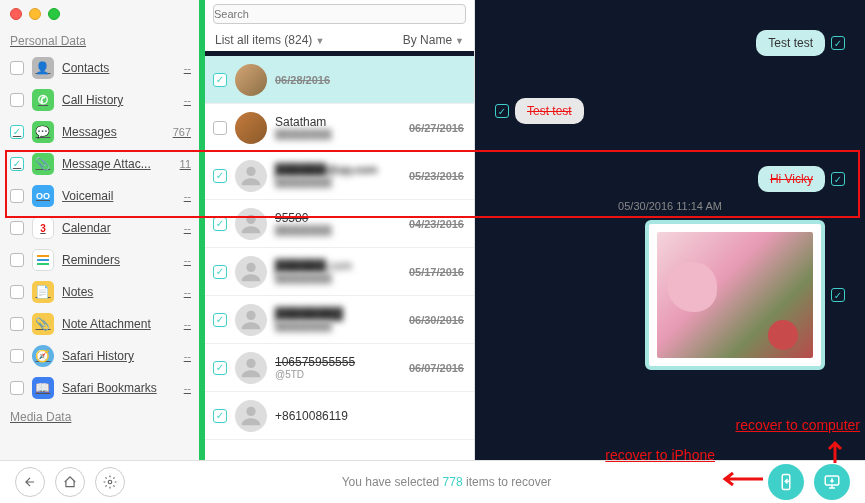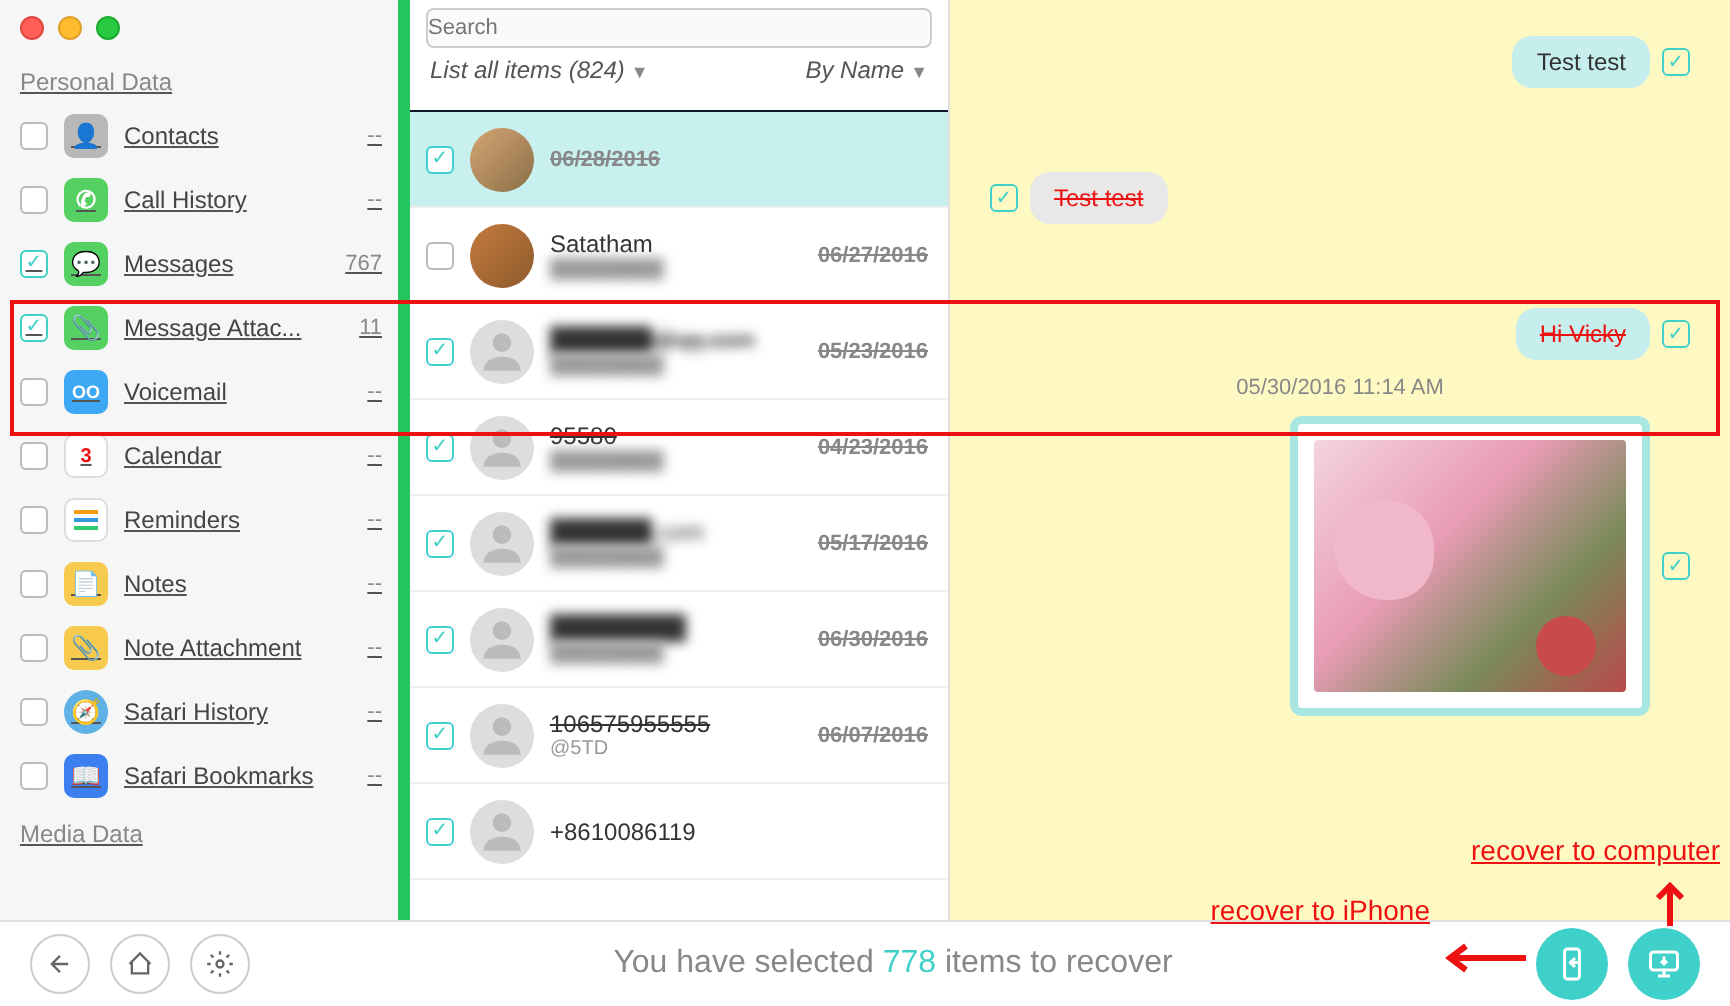--- a/index.html
+++ b/index.html
@@ -24,55 +24,55 @@
 .sidebar-item .cb.checked::after { content:"✓"; color:#3fd0c9; font-size:10px; line-height:1; }
 .sidebar-item .cat-icon { width: 22px; height: 22px; border-radius: 5px; flex-shrink: 0; display:flex; align-items:center; justify-content:center; color:#fff; font-size:12px; font-weight:bold; }
 .sidebar-item .lbl { flex: 1; white-space: nowrap; overflow: hidden; text-overflow: ellipsis; color:#444; }
 .sidebar-item .cnt { color:#888; font-size:11px; min-width:22px; text-align:right; }
 .highlight-box { position:absolute; left:5px; right:5px; top:150px; height:68px; border:2px solid #e11; pointer-events:none; z-index:50; }
 
 
 .middle { width: 270px; border-right: 1px solid #e0e0e0; display:flex; flex-direction:column; }
 .search-wrap { height: 28px; padding: 4px 8px; display:flex; }
 .search-input { flex:1; height: 20px; border:1px solid #ccc; border-radius: 4px; background:#fafafa; font-size:11px; text-align:left; color:#888; }
-.filter-row { display:flex; justify-content:space-between; height:28px; padding:0 10px; font-size:12px; color:#555; border-bottom:1px solid #0f172a;font-style:italic; }
+.filter-row { display:flex; justify-content:space-between; align-items:center; height:28px; padding:0 10px; font-size:12px; color:#555; border-bottom:5px solid #0f172a; }
 .filter-row .arrow { font-size:9px; margin-left:3px; color:#888; }
 .convo-list { flex:1; overflow-y:auto; }
 .convo-item { display:flex; align-items:center; height:48px; border-bottom:1px solid #eee; padding:0 10px 0 8px; gap:8px; font-size:12px; }
 .convo-item.selected { background:#c8f0ee; }
 .convo-item .cb { width:14px; height:14px; border:1px solid #bbb; border-radius:3px; background:#fff; flex-shrink:0; display:flex; align-items:center; justify-content:center; }
 .convo-item .cb.checked { border-color:#3fd0c9; }
 .convo-item .cb.checked::after { content:"✓"; color:#3fd0c9; font-size:10px; line-height:1; }
 .convo-item .avatar { width:32px; height:32px; border-radius:50%; background:#ddd; flex-shrink:0; display:flex; align-items:center; justify-content:center; overflow:hidden; }
 .convo-item .avatar svg { width:28px; height:28px; }
 .convo-item .meta { flex:1; min-width:0; }
 .convo-item .name { color:#333; white-space:nowrap; overflow:hidden; text-overflow:ellipsis; }
 .convo-item .sub { color:#999; font-size:10px; white-space:nowrap; overflow:hidden; text-overflow:ellipsis; }
 .convo-item .date { color:#888; font-size:11px; flex-shrink:0;font-weight:bold; }
 .strike { text-decoration: line-through; }
 .blur { filter: blur(3px); color:#999; }
 
 
-.right { flex:1; position:relative; overflow:hidden; background:#fef9c3; padding:12px 20px; font-size:12px; }
+.right { flex:1; position:relative; overflow:hidden; background:#0f172a; padding:24px 20px; font-size:12px; }
 .bubble-row { display:flex; align-items:center; margin:6px 0; gap:6px; }
 .bubble-row.left { justify-content:flex-start; }
 .bubble-row.right-align { justify-content:flex-end; }
 .bubble { padding:6px 12px; border-radius:10px; max-width:200px; font-size:12px; }
 .bubble.incoming { background:#c5eeec; color:#333; }
 .bubble.deleted { background:#e8e8e8; color:#e11; text-decoration:line-through; }
 .smallcb { width:14px; height:14px; border:1px solid #3fd0c9; border-radius:3px; display:flex; align-items:center; justify-content:center; flex-shrink:0; }
 .smallcb::after { content:"✓"; color:#3fd0c9; font-size:10px; }
 .timestamp-center { text-align:center; color:#888; font-size:11px; margin:8px 0; }
 .photo-attach { border:4px solid #a8e6e2; border-radius:6px; padding:8px; background:#fff; width:180px; height:150px; display:flex; flex-direction:column; gap:4px; }
 .photo-inner { flex:1; background: linear-gradient(135deg,#f4d4dd 0%, #e89bb5 40%, #7a8a5a 70%, #b84a4a 100%); border-radius:2px; position:relative; }
 .photo-inner::before { content:""; position:absolute; left:10px; top:30px; width:50px; height:50px; background:#f0b8c8; border-radius:50% 50% 45% 55%; }
 .photo-inner::after { content:""; position:absolute; right:15px; bottom:8px; width:30px; height:30px; background:#c94a4a; border-radius:50%; }
 
 
-.footer { position:absolute; bottom:0; left:0; right:0; height:43px; border-top:1px solid #e0e0e0; background:#fff; display:flex; align-items:center; padding:0 15px; gap:10px; font-size:16px; color:#888; }
+.footer { position:absolute; bottom:0; left:0; right:0; height:43px; border-top:1px solid #e0e0e0; background:#fff; display:flex; align-items:center; padding:0 15px; gap:10px; font-size:12px; color:#888; }
 .footer .nav-btn { width:30px; height:30px; border:1px solid #ccc; border-radius:50%; background:#fff; display:flex; align-items:center; justify-content:center; color:#666; cursor:pointer; }
 .footer .status { flex:1; text-align:center; }
 .footer .status .num { color:#3fd0c9; }
 .footer .action-btn { width:36px; height:36px; border-radius:50%; display:flex; align-items:center; justify-content:center; color:#fff; cursor:pointer; }
 .footer .to-phone { background:#3fd0c9; }
 .footer .to-computer { background:#3fd0c9; }
 
 
 .annotation { position:absolute; color:#e11; font-size:14px; font-weight:500; z-index:200; pointer-events:none;text-decoration:underline; }
 .arrow-red { position:absolute; z-index:200; pointer-events:none; }

